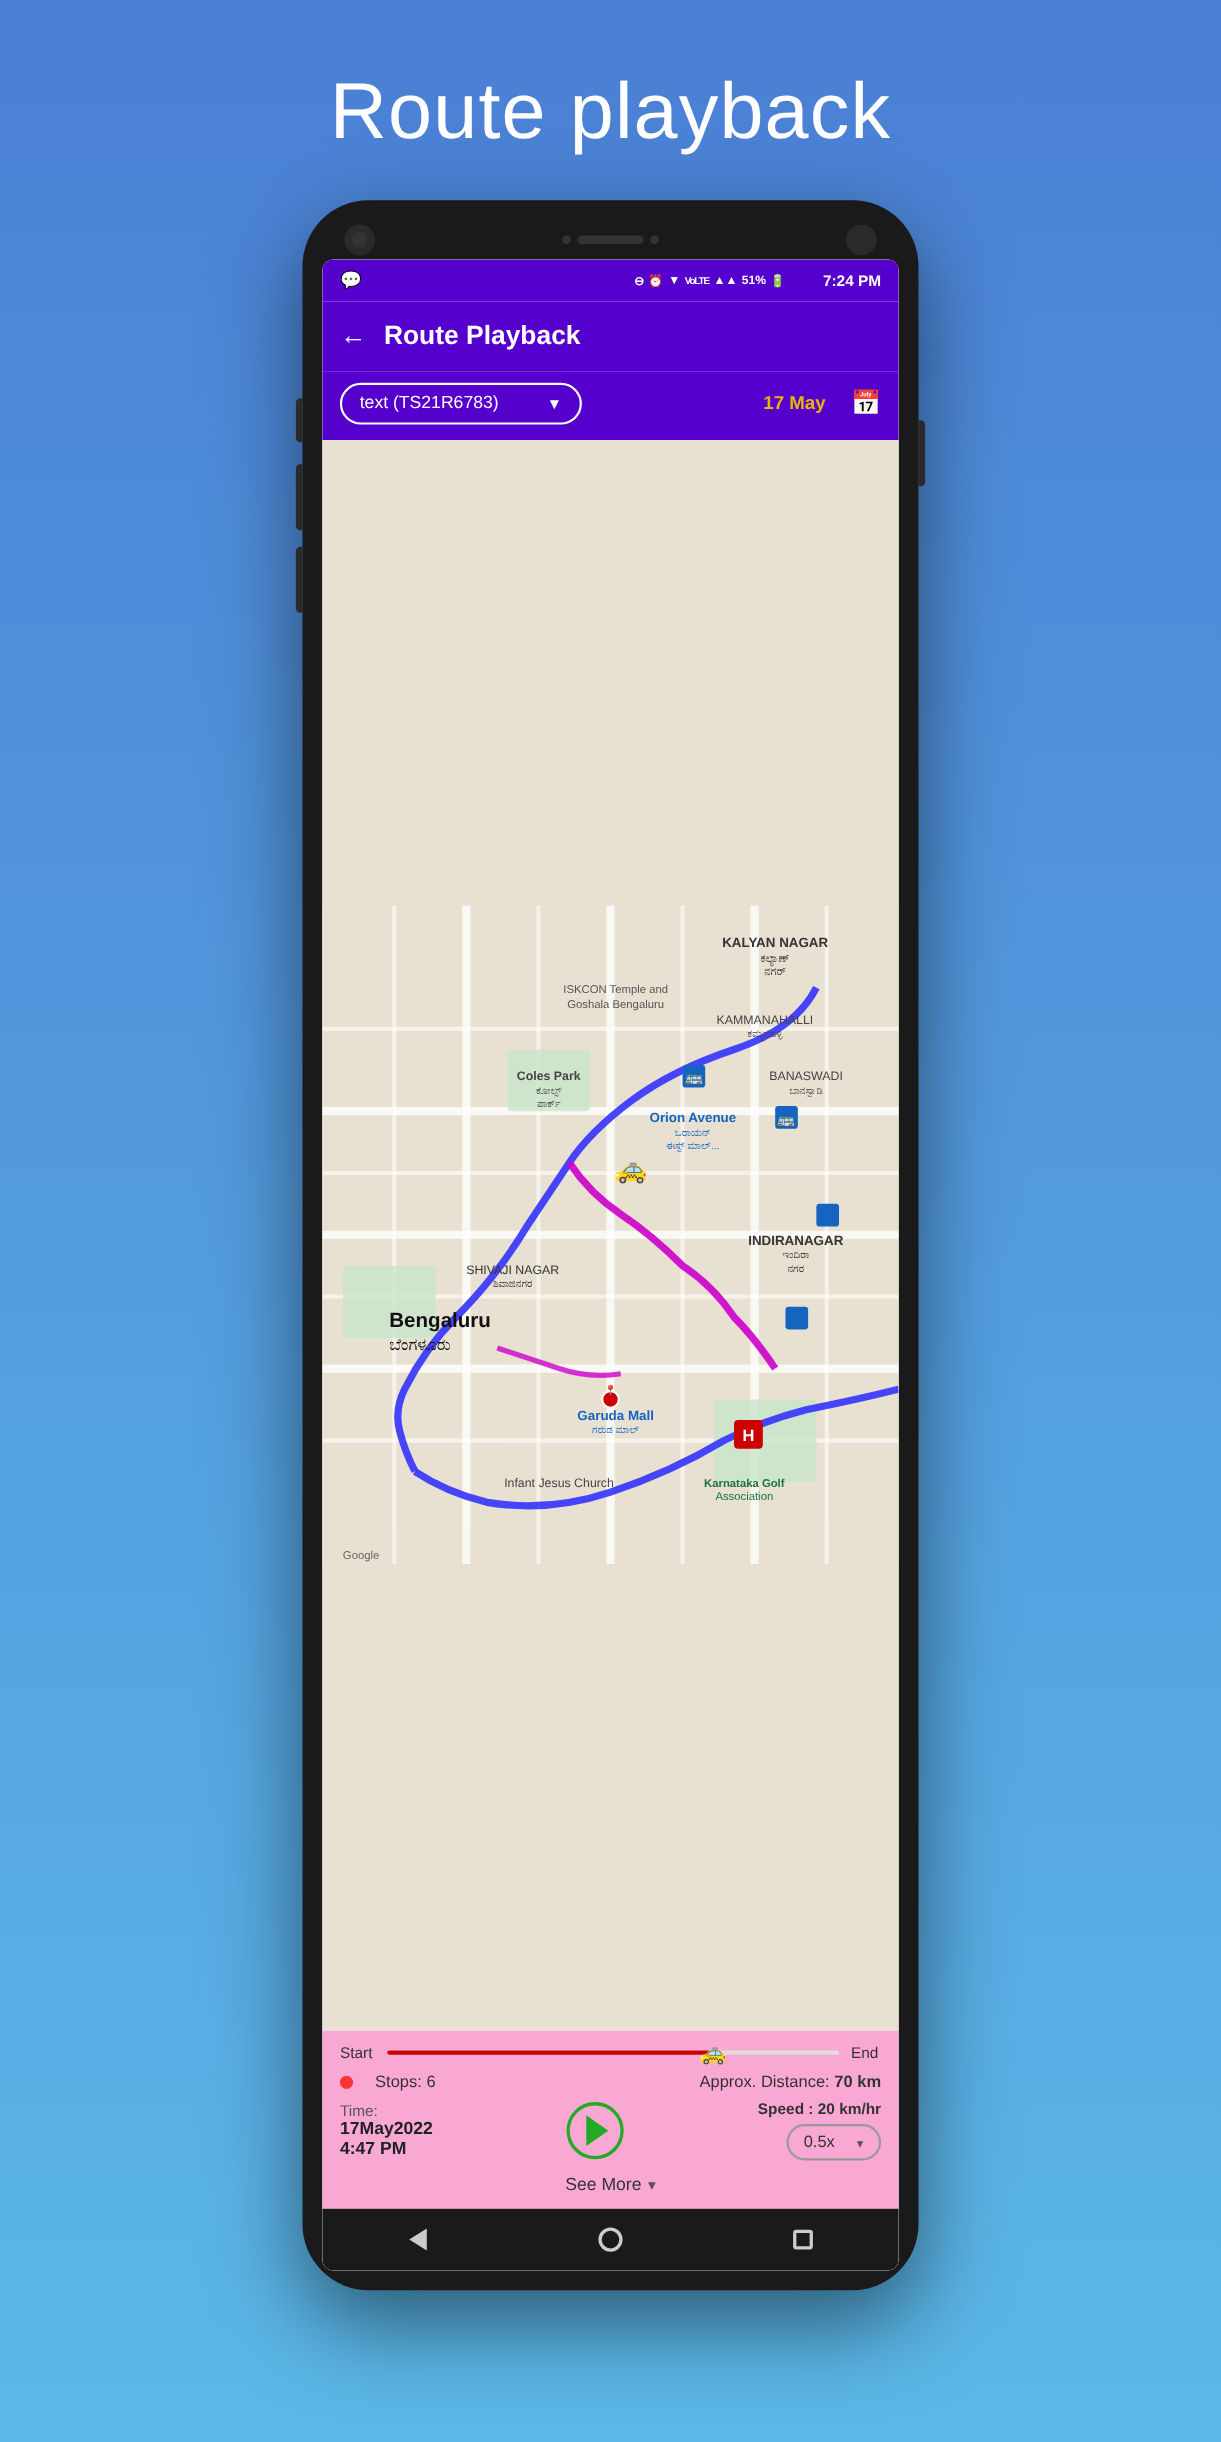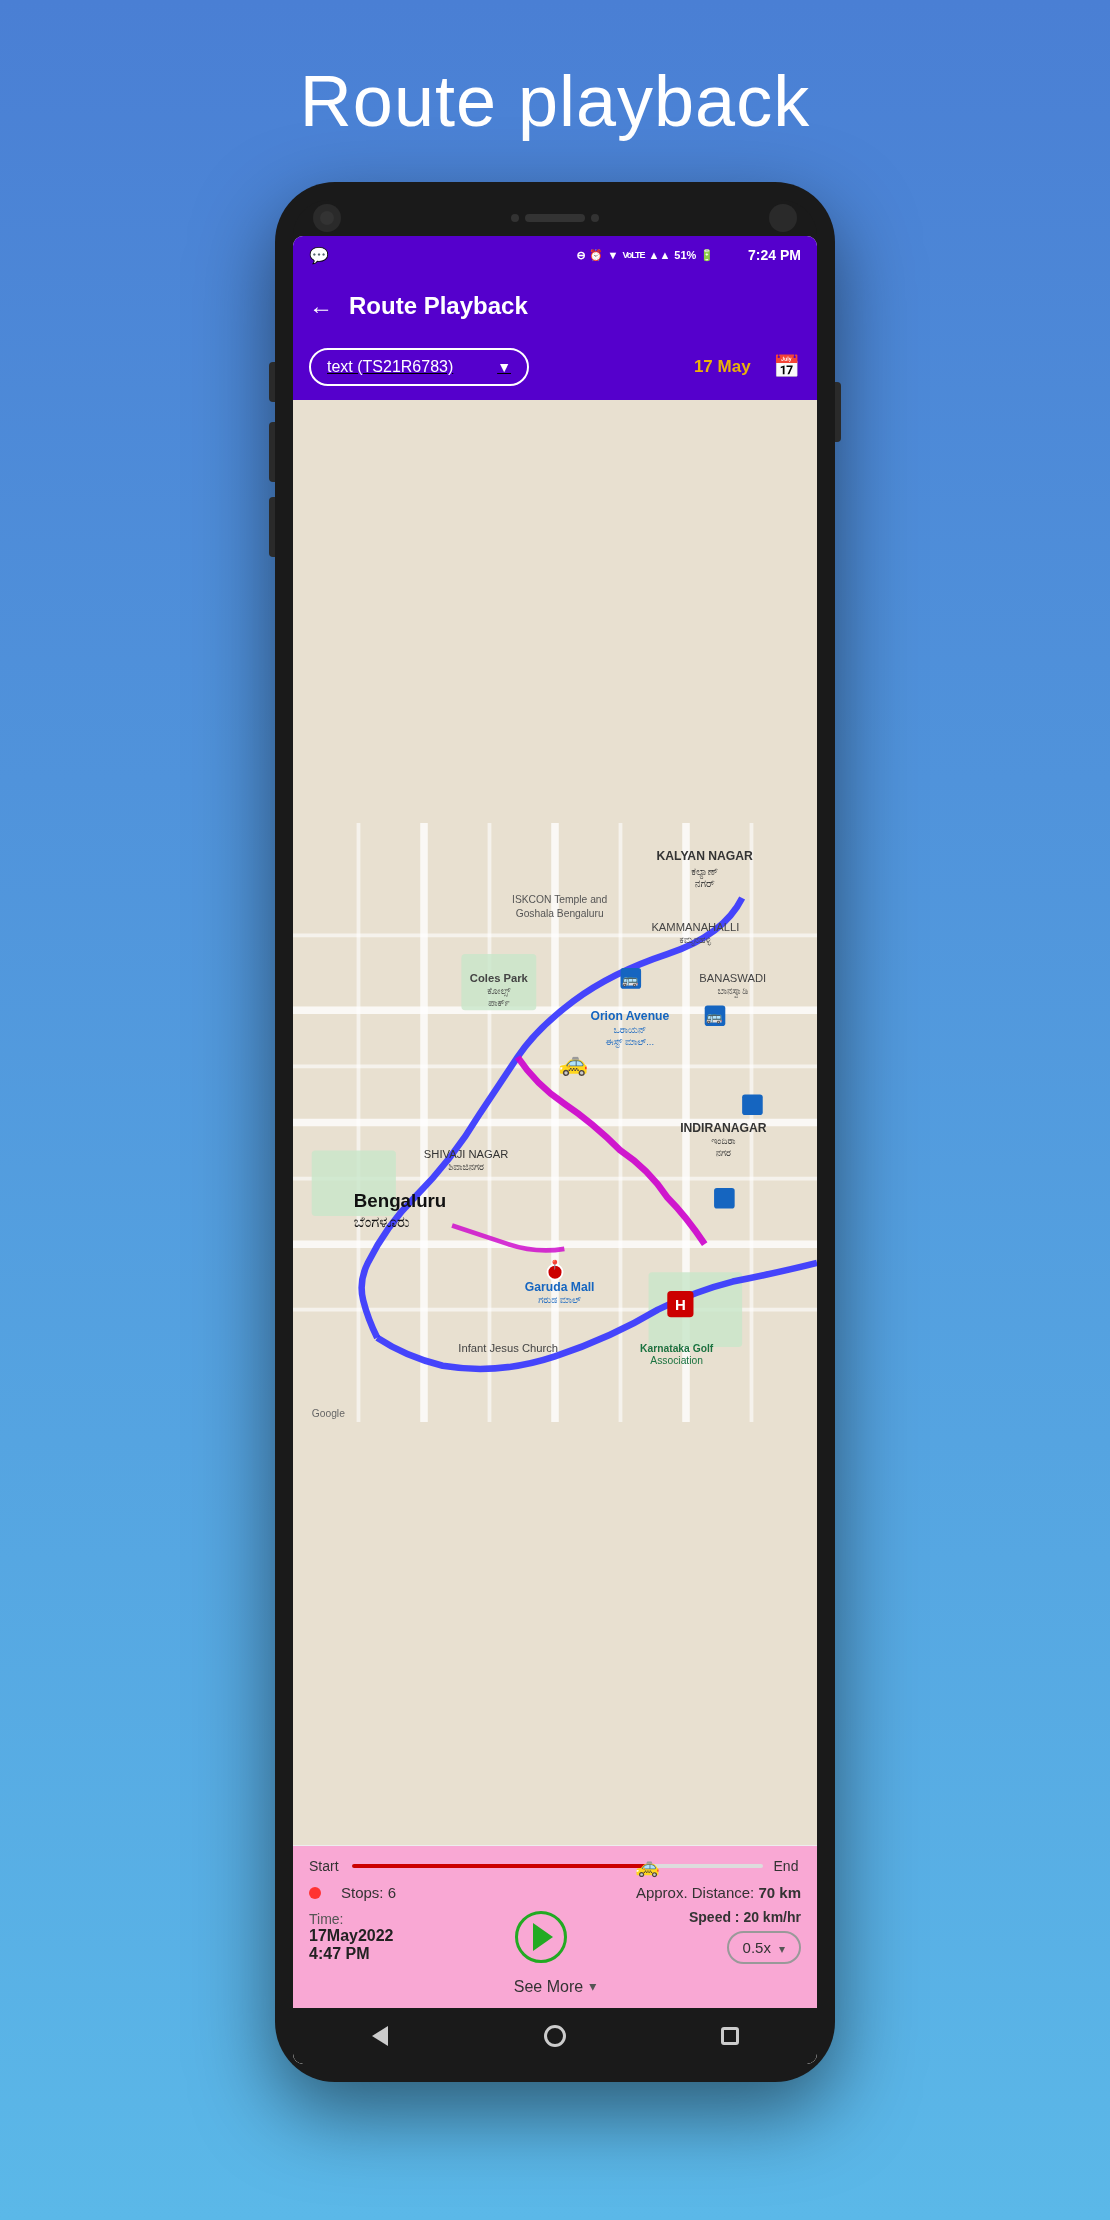--- a/index.html
+++ b/index.html
@@ -149,21 +149,20 @@
     }
     .vehicle-dropdown {
       background: transparent;
       border: 2px solid white;
       border-radius: 24px;
       padding: 8px 16px;
       display: flex;
       align-items: center;
       gap: 8px;
       min-width: 220px;
-      text-decoration: underline;
     }
     .vehicle-dropdown-text {
       color: white;
       font-size: 16px;
     }
     .dropdown-arrow {
       color: white;
       font-size: 14px;
       margin-left: auto;
     }
@@ -305,21 +304,21 @@
       font-size: 14px;
       color: #333;
       font-weight: bold;
     }
     .speed-dropdown {
       border: 2px solid #999;
       border-radius: 20px;
       padding: 6px 14px;
       display: flex;
       align-items: flex-end;
-      gap: 8px;
+      gap: 20px;
       font-size: 15px;
       color: #333;
     }
     .speed-arrow {
       font-size: 12px;
       color: #555;
     }
     .see-more-row {
       display: flex;
       align-items: flex-start;

